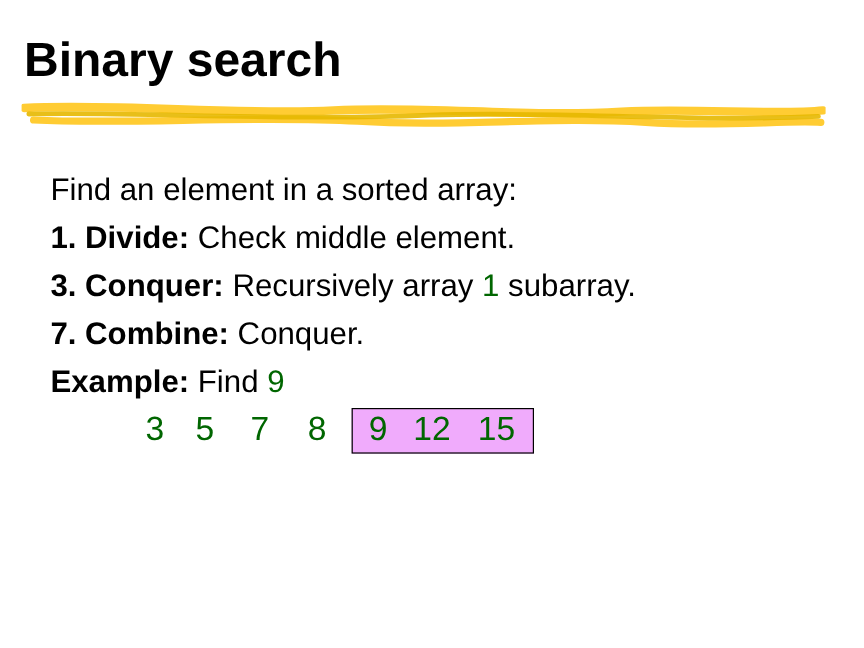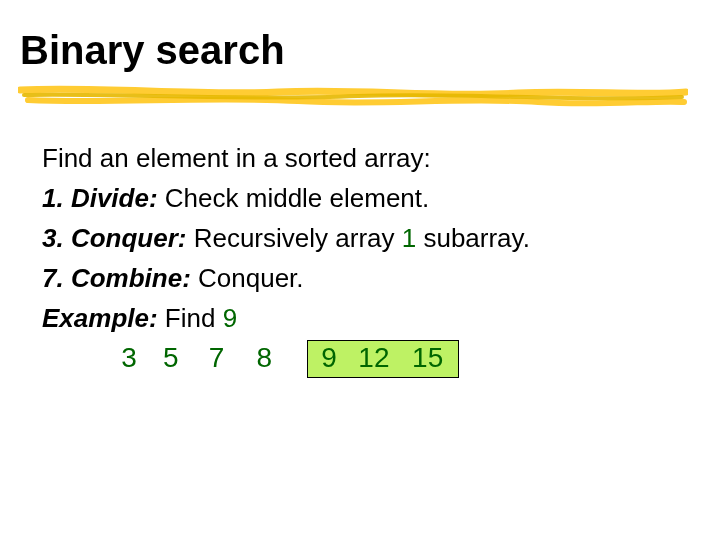--- a/index.html
+++ b/index.html
@@ -36,21 +36,20 @@
   .body {
     position: absolute;
     left: 42px;
     top: 138px;
     width: 640px;
     font-size: 26px;
     line-height: 40px;
   }
   .step-label {
     font-family: "Arial Black", Arial, sans-serif;
-    font-style: italic;
     font-weight: 900;
   }
   .green { color: #006600; }
   .array-row {
     margin-top: 0px;
     padding-left: 70px;
     font-size: 28px;
     letter-spacing: 0px;
   }
   .array-row span.num {
@@ -58,23 +57,23 @@
     text-align: center;
     color: #006600;
   }
   .array-row .n3 { width: 34px; }
   .array-row .n5 { width: 34px; }
   .array-row .n7 { width: 42px; }
   .array-row .n8 { width: 38px; }
   .highlight-box {
     display: inline-block;
     border: 1px solid #000;
-    background: #bef264;
+    background: #f0abfc;
     padding: 0 6px 2px 6px;
-    margin-left: 16px;
+    margin-left: 2px;
     line-height: 34px;
   }
   .highlight-box span.num { color: #006600; }
   .highlight-box .n9 { width: 30px; }
   .highlight-box .n12 { width: 44px; }
   .highlight-box .n15 { width: 48px; }
 </style>
 </head>
 <body>
 

